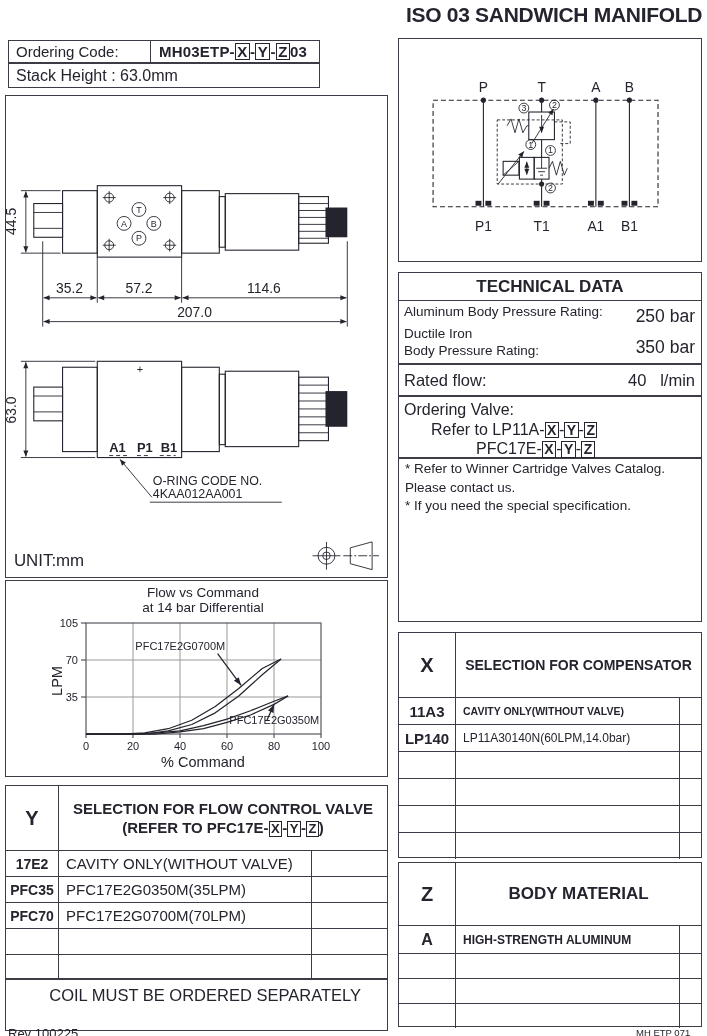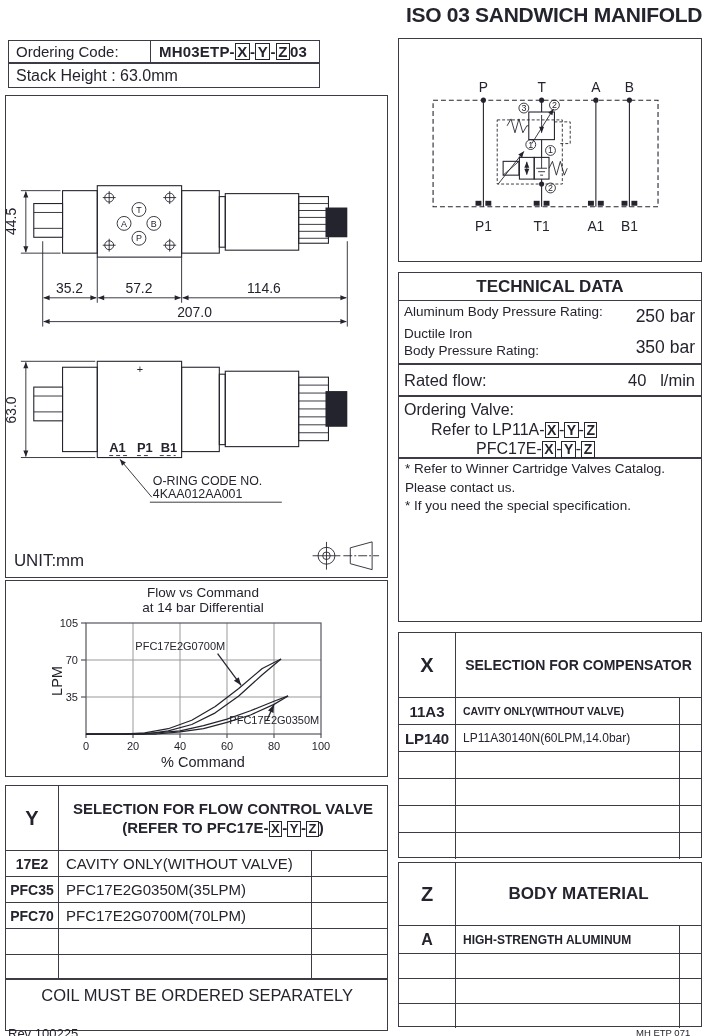--- a/index.html
+++ b/index.html
@@ -47,21 +47,21 @@
   
   .dtable{border:1.5px solid var(--line);background:#fff;}
   .dt-head{display:flex;}
   .dt-key{border-right:1.3px solid var(--line);display:flex;align-items:center;justify-content:center;font-weight:bold;font-size:20px;}
   .dt-title{flex:1;display:flex;flex-direction:column;align-items:center;justify-content:center;font-weight:bold;text-align:center;line-height:1.3;}
   .dt-row{display:flex;border-top:1.3px solid var(--line);align-items:stretch;}
   .dt-c1{display:flex;align-items:center;justify-content:center;font-weight:bold;border-right:1.3px solid var(--line);}
   .dt-c2{flex:1;display:flex;align-items:center;padding-left:7px;}
   .dt-c3{border-left:1.3px solid var(--line);}
   
-  .coil{border:1.5px solid var(--line);background:#fff;text-align:right;padding:5px 34px 0 0;font-size:16.5px;line-height:1.32;}
+  .coil{border:1.5px solid var(--line);background:#fff;text-align:right;padding:5px 26px 0 0;font-size:16.5px;line-height:1.32;}
   
   .grid{stroke:var(--grid);stroke-width:1px;}
   .frame{stroke:#55555e;fill:none;stroke-width:1.2px;}
   .curve{stroke:var(--ink);fill:none;stroke-width:1.25px;stroke-linejoin:round;}
   .tick{font-size:11px;}
   .ctitle{font-size:13.5px;}
   .caxis{font-size:14.5px;}
   .anno{font-size:11px;}
   .arrowhead{fill:var(--ink);stroke:none;}
   .footer{color:var(--ink);}

